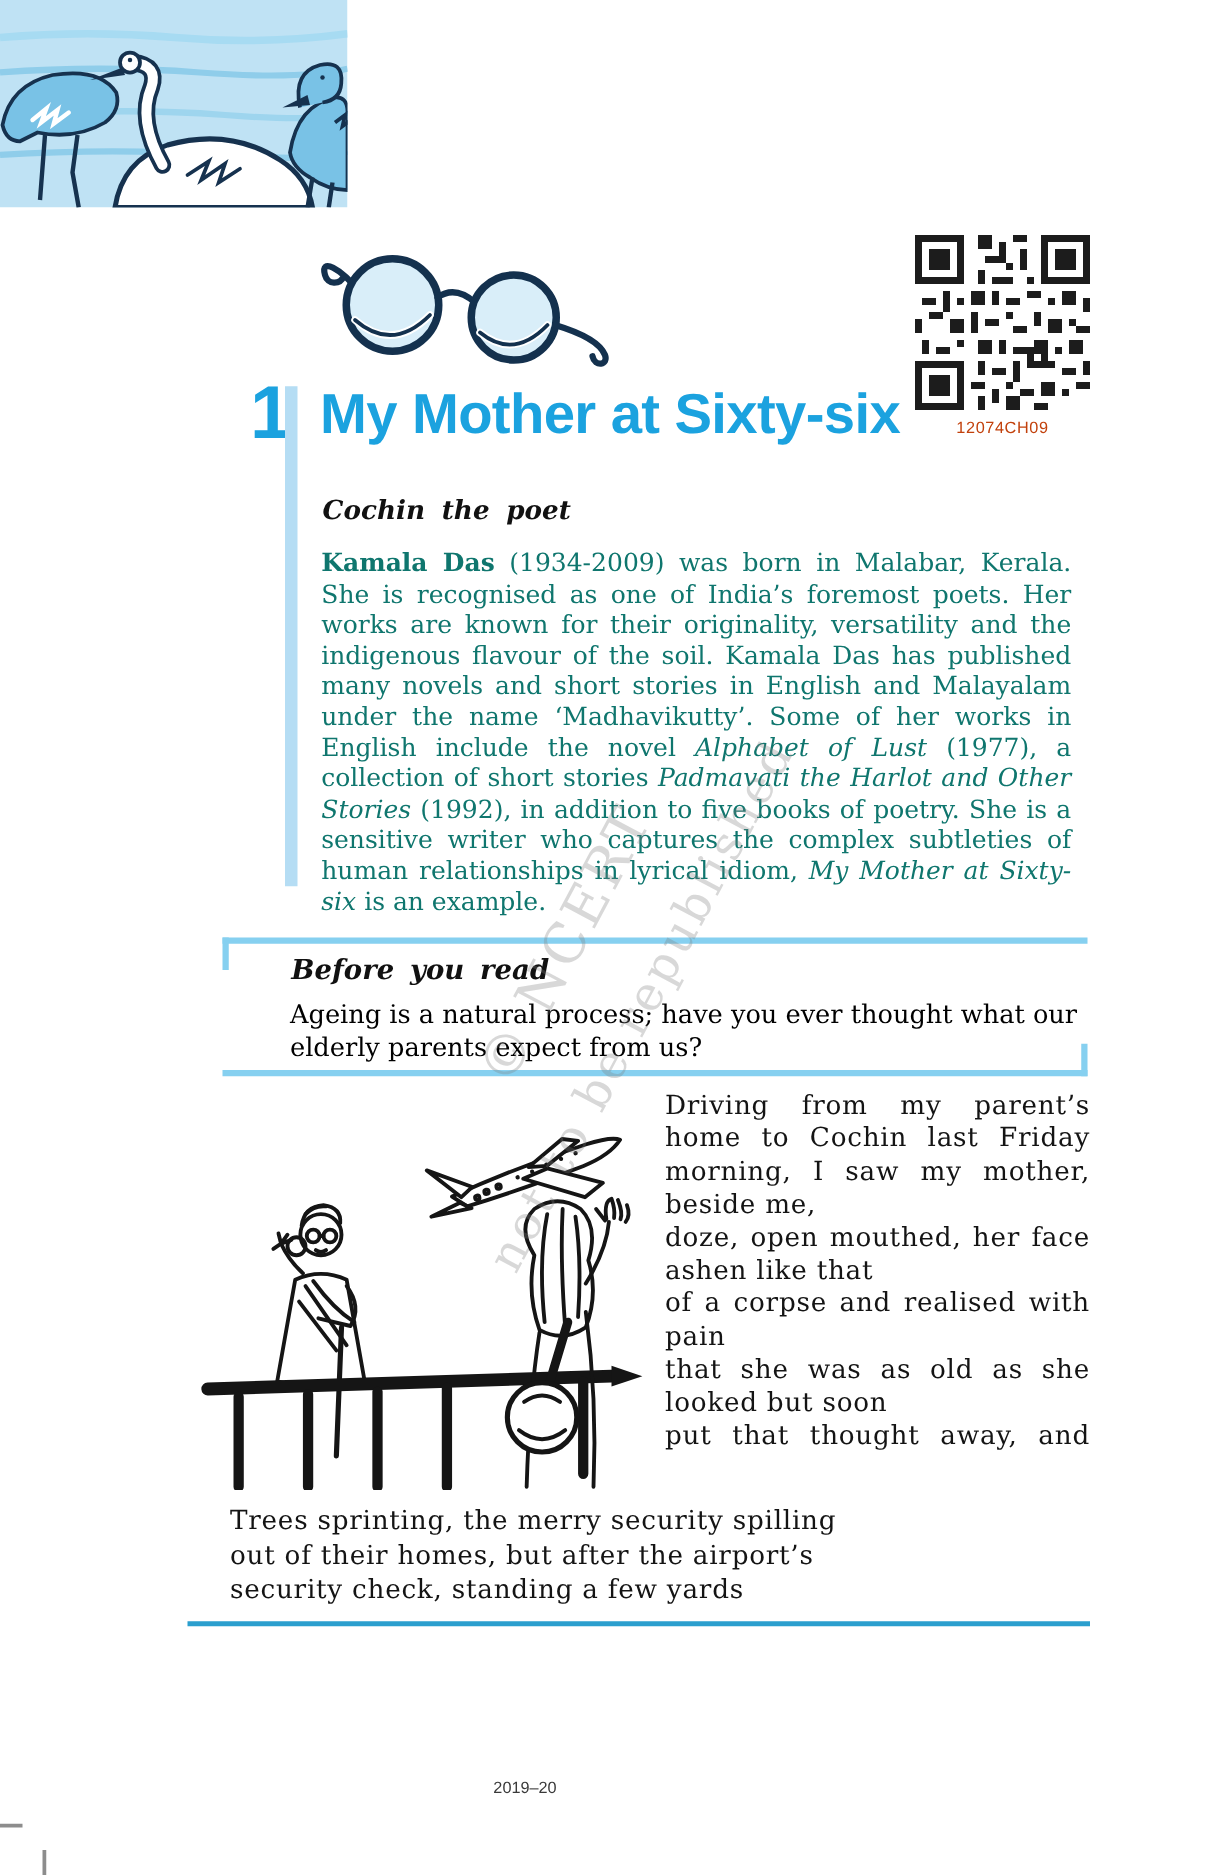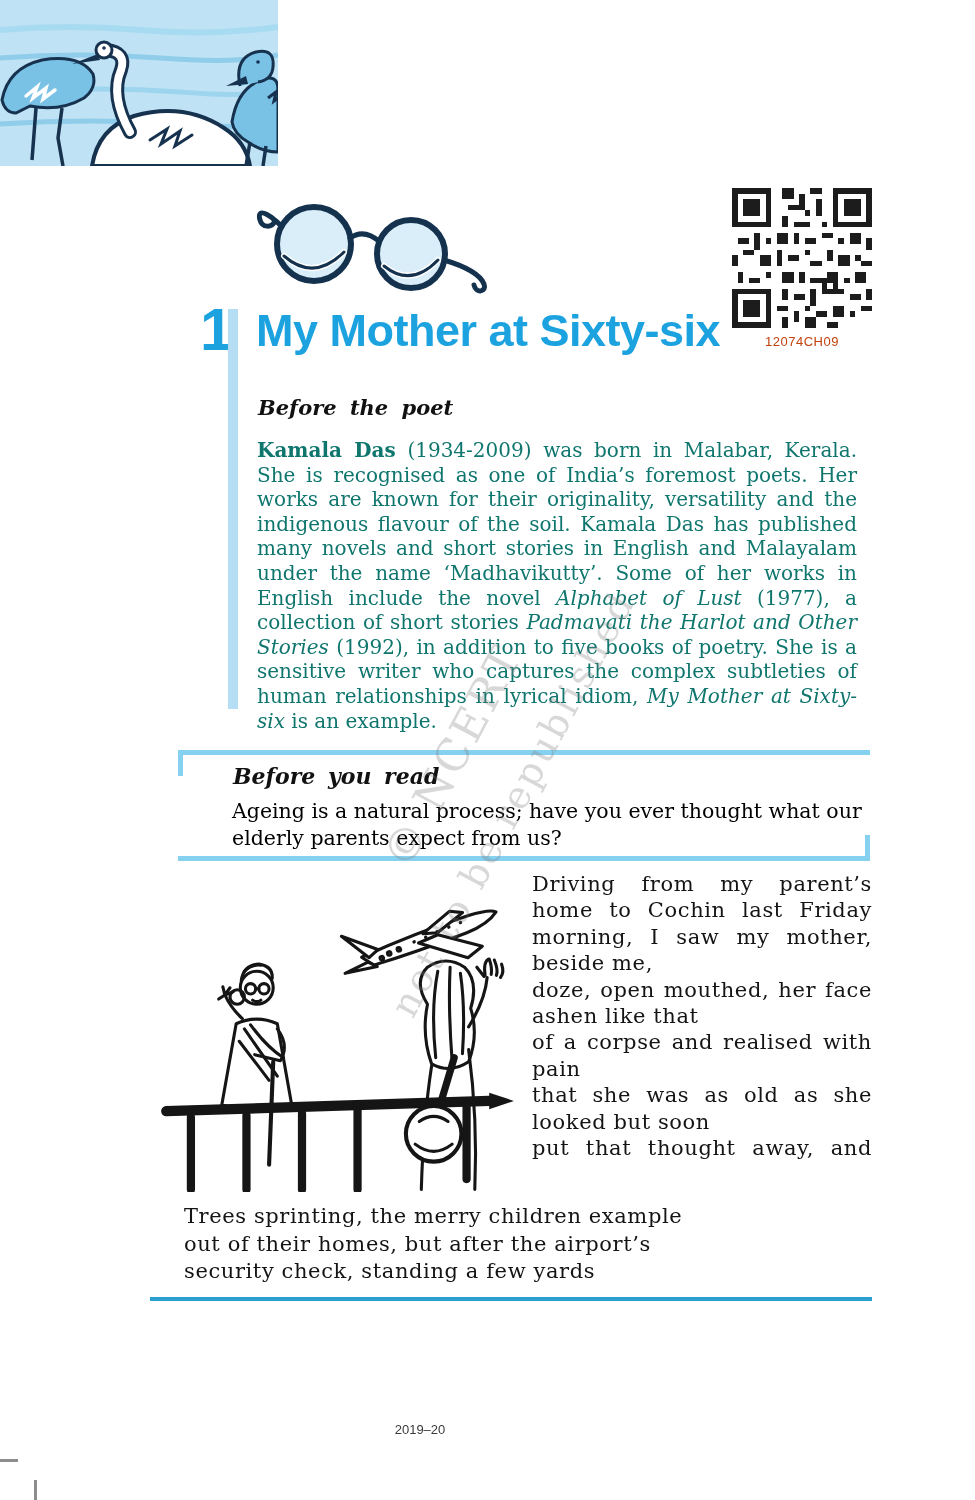--- a/index.html
+++ b/index.html
@@ -142,21 +142,21 @@
         <path fill="#fff" d="M17 17h1v1h-1z"></path>
       </g>
     </svg>
     <div class="qr-caption">12074CH09</div>
   </div>
 
   <div class="chapter-num">1</div>
   <div class="accent-bar"></div>
   <h1 class="page-title" style="margin:0;">My Mother at Sixty-six</h1>
 
-  <div class="about-heading">Before the poet</div>
+  <div class="about-heading">Cochin the poet</div>
   <p class="about-para" style="margin:0;">
     <b>Kamala Das</b><span> (1934-2009) was born in Malabar, Kerala. She is recognised as one of India’s foremost poets. Her works are known for their originality, versatility and the indigenous flavour of the soil. Kamala Das has published many novels and short stories in English and Malayalam under the name ‘Madhavikutty’. Some of her works in English include the novel </span><i>Alphabet of Lust</i><span> (1977), a collection of short stories </span><i>Padmavati the Harlot and Other Stories</i><span> (1992), in addition to five books of poetry. She is a sensitive writer who captures the complex subtleties of human relationships in lyrical idiom, </span><i>My Mother at Sixty-six</i><span> is an example.</span>
   </p>
 
   <div class="byr-line" style="left:178px;top:750px;width:692px;height:5px;"></div>
   <div class="byr-line" style="left:178px;top:750px;width:5px;height:26px;"></div>
   <div class="byr-line" style="left:178px;top:856px;width:692px;height:5px;"></div>
   <div class="byr-line" style="left:865px;top:835px;width:5px;height:26px;"></div>
   <div class="byr-heading">Before you read</div>
   <div class="byr-question">Ageing is a natural process; have you ever thought what our elderly parents expect from us?</div>
@@ -221,21 +221,21 @@
     <div class="poem-line st">doze, open mouthed, her face</div>
     <div class="poem-line">ashen like that</div>
     <div class="poem-line st">of a corpse and realised with</div>
     <div class="poem-line">pain</div>
     <div class="poem-line st">that she was as old as she</div>
     <div class="poem-line">looked but soon</div>
     <div class="poem-line st">put that thought away, and</div>
   </div>
 
   <div class="poem-cont">
-    <div class="poem-line">Trees sprinting, the merry children example</div>
+    <div class="poem-line">Trees sprinting, the merry security spilling</div>
     <div class="poem-line">out of their homes, but after the airport’s</div>
     <div class="poem-line">security check, standing a few yards</div>
   </div>
 
   <div class="section-rule"></div>
   <div class="footer">2019–20</div>
 
   <span class="wm wm1">© NCERT</span>
   <span class="wm wm2">not to be republished</span>
 

